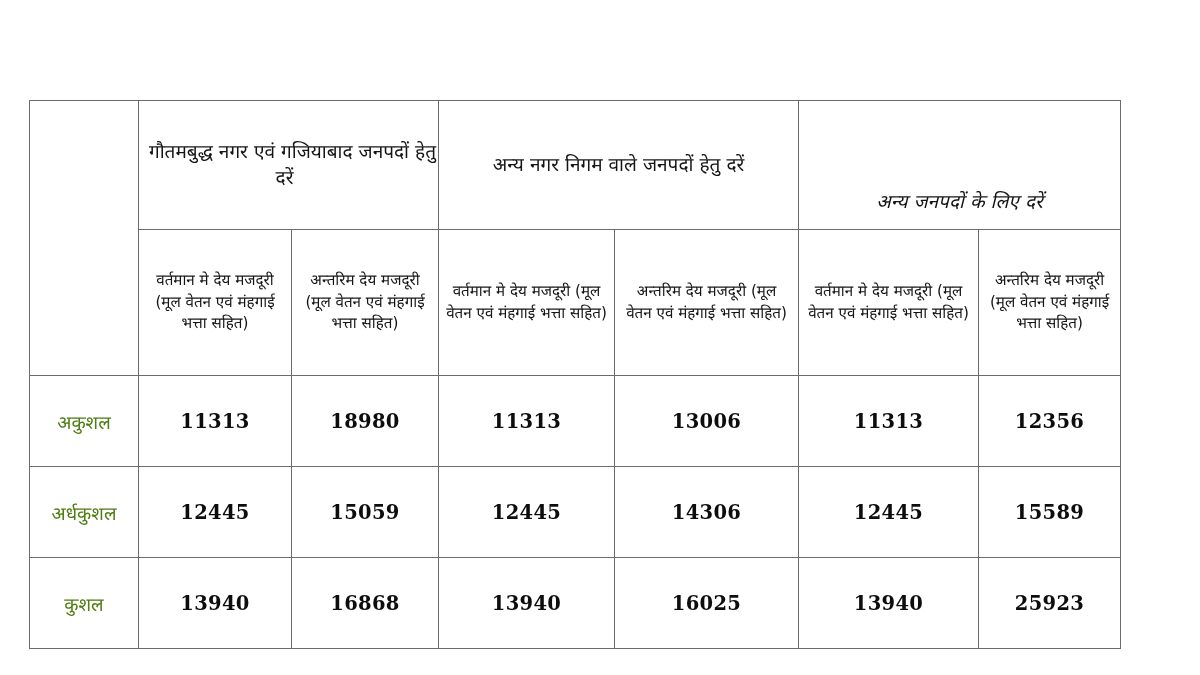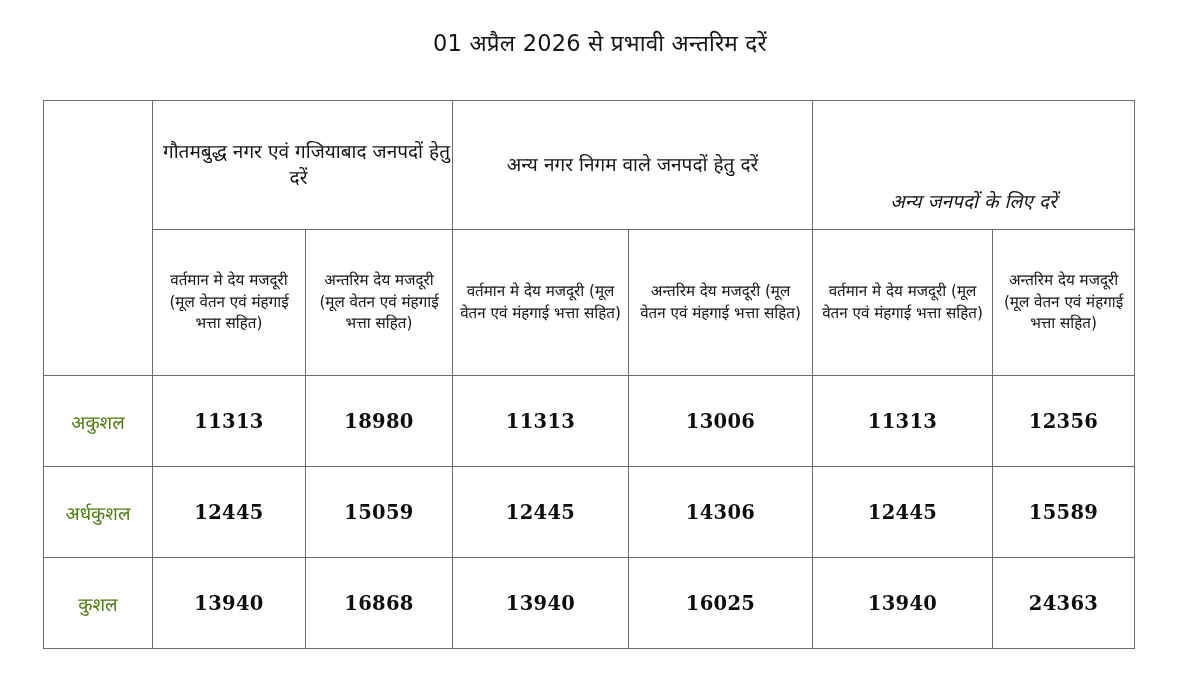--- a/index.html
+++ b/index.html
@@ -31,21 +31,21 @@
     font-family: "DejaVu Sans", "Liberation Sans", sans-serif;
     font-size: 22.5px;
     font-weight: 400;
     letter-spacing: 0.2px;
     color: #141414;
     white-space: nowrap;
   }
 
   .rate-table-wrap {
     position: absolute;
-    left: 43px;
+    left: 29px;
     top: 100px;
     width: 1091px;
   }
 
   table.rate-table {
     border-collapse: collapse;
     table-layout: fixed;
     width: 1091px;
     background: #ffffff;
   }
@@ -113,21 +113,20 @@
     letter-spacing: 0.3px;
     margin-top: 12px;
   }
   .blank-cell { }
 </style>
 </head>
 <body>
 
 <div class="page">
 
-  <div class="doc-title">01 अप्रैल 2026 से प्रभावी अन्तरिम दरें</div>
 
   <div class="rate-table-wrap">
     <table class="rate-table">
       <colgroup>
         <col class="c0">
           <col class="c1">
           <col class="c2">
           <col class="c3">
           <col class="c4">
           <col class="c5">
@@ -195,20 +194,20 @@
 
         <tr class="data-row">
           <td>
             <span class="row-head">कुशल</span>
           </td>
           <td><span class="num">13940</span></td>
           <td><span class="num">16868</span></td>
           <td><span class="num">13940</span></td>
           <td><span class="num">16025</span></td>
           <td><span class="num">13940</span></td>
-          <td><span class="num">24363</span></td>
+          <td><span class="num">25923</span></td>
         </tr>
 
       </tbody>
     </table>
   </div>
 
 </div>
 
 </body></html>

